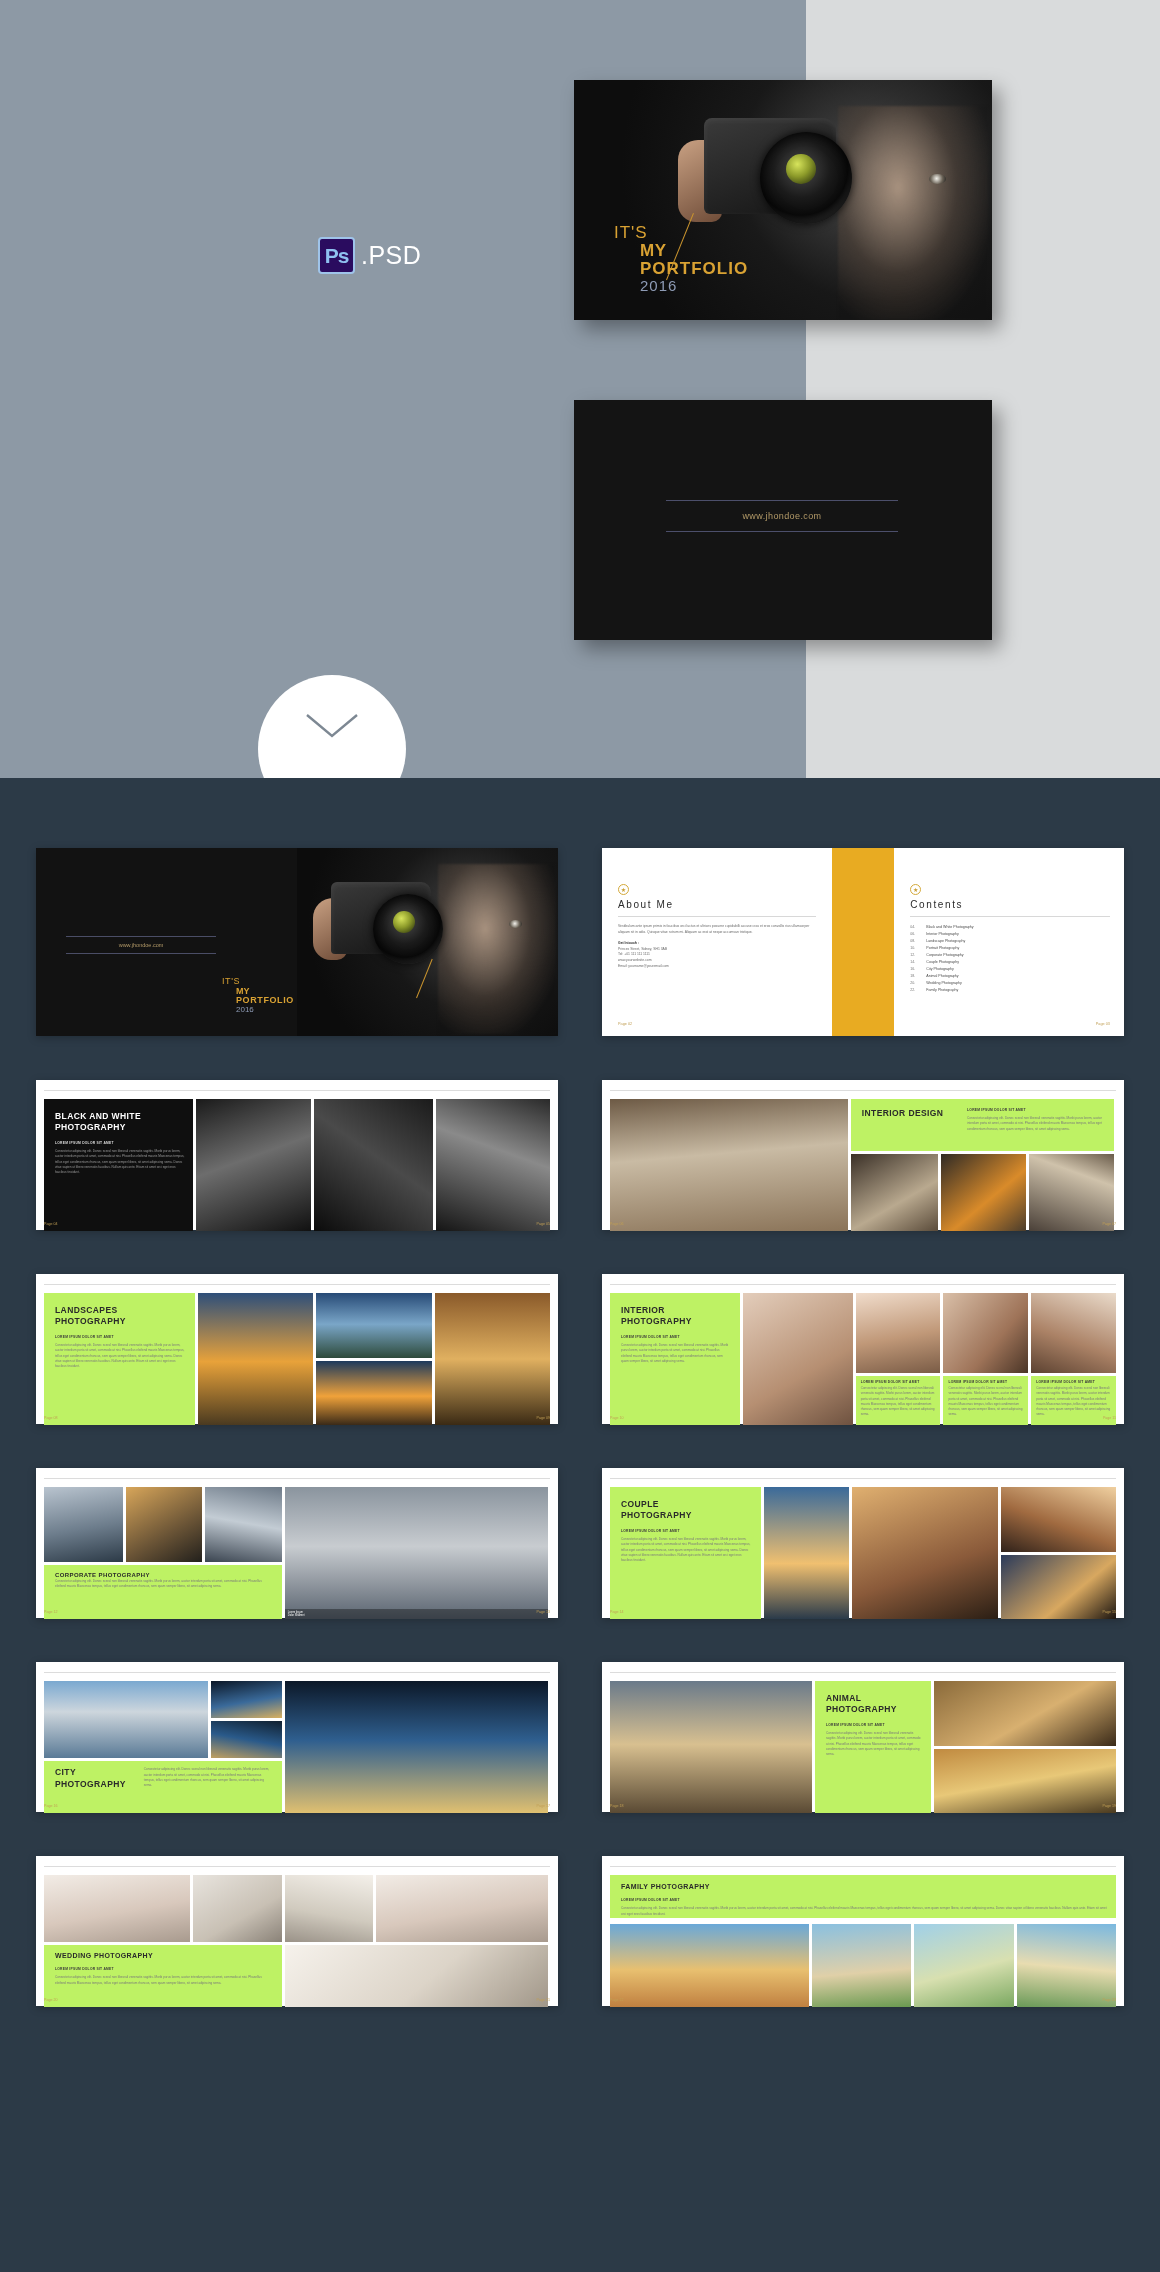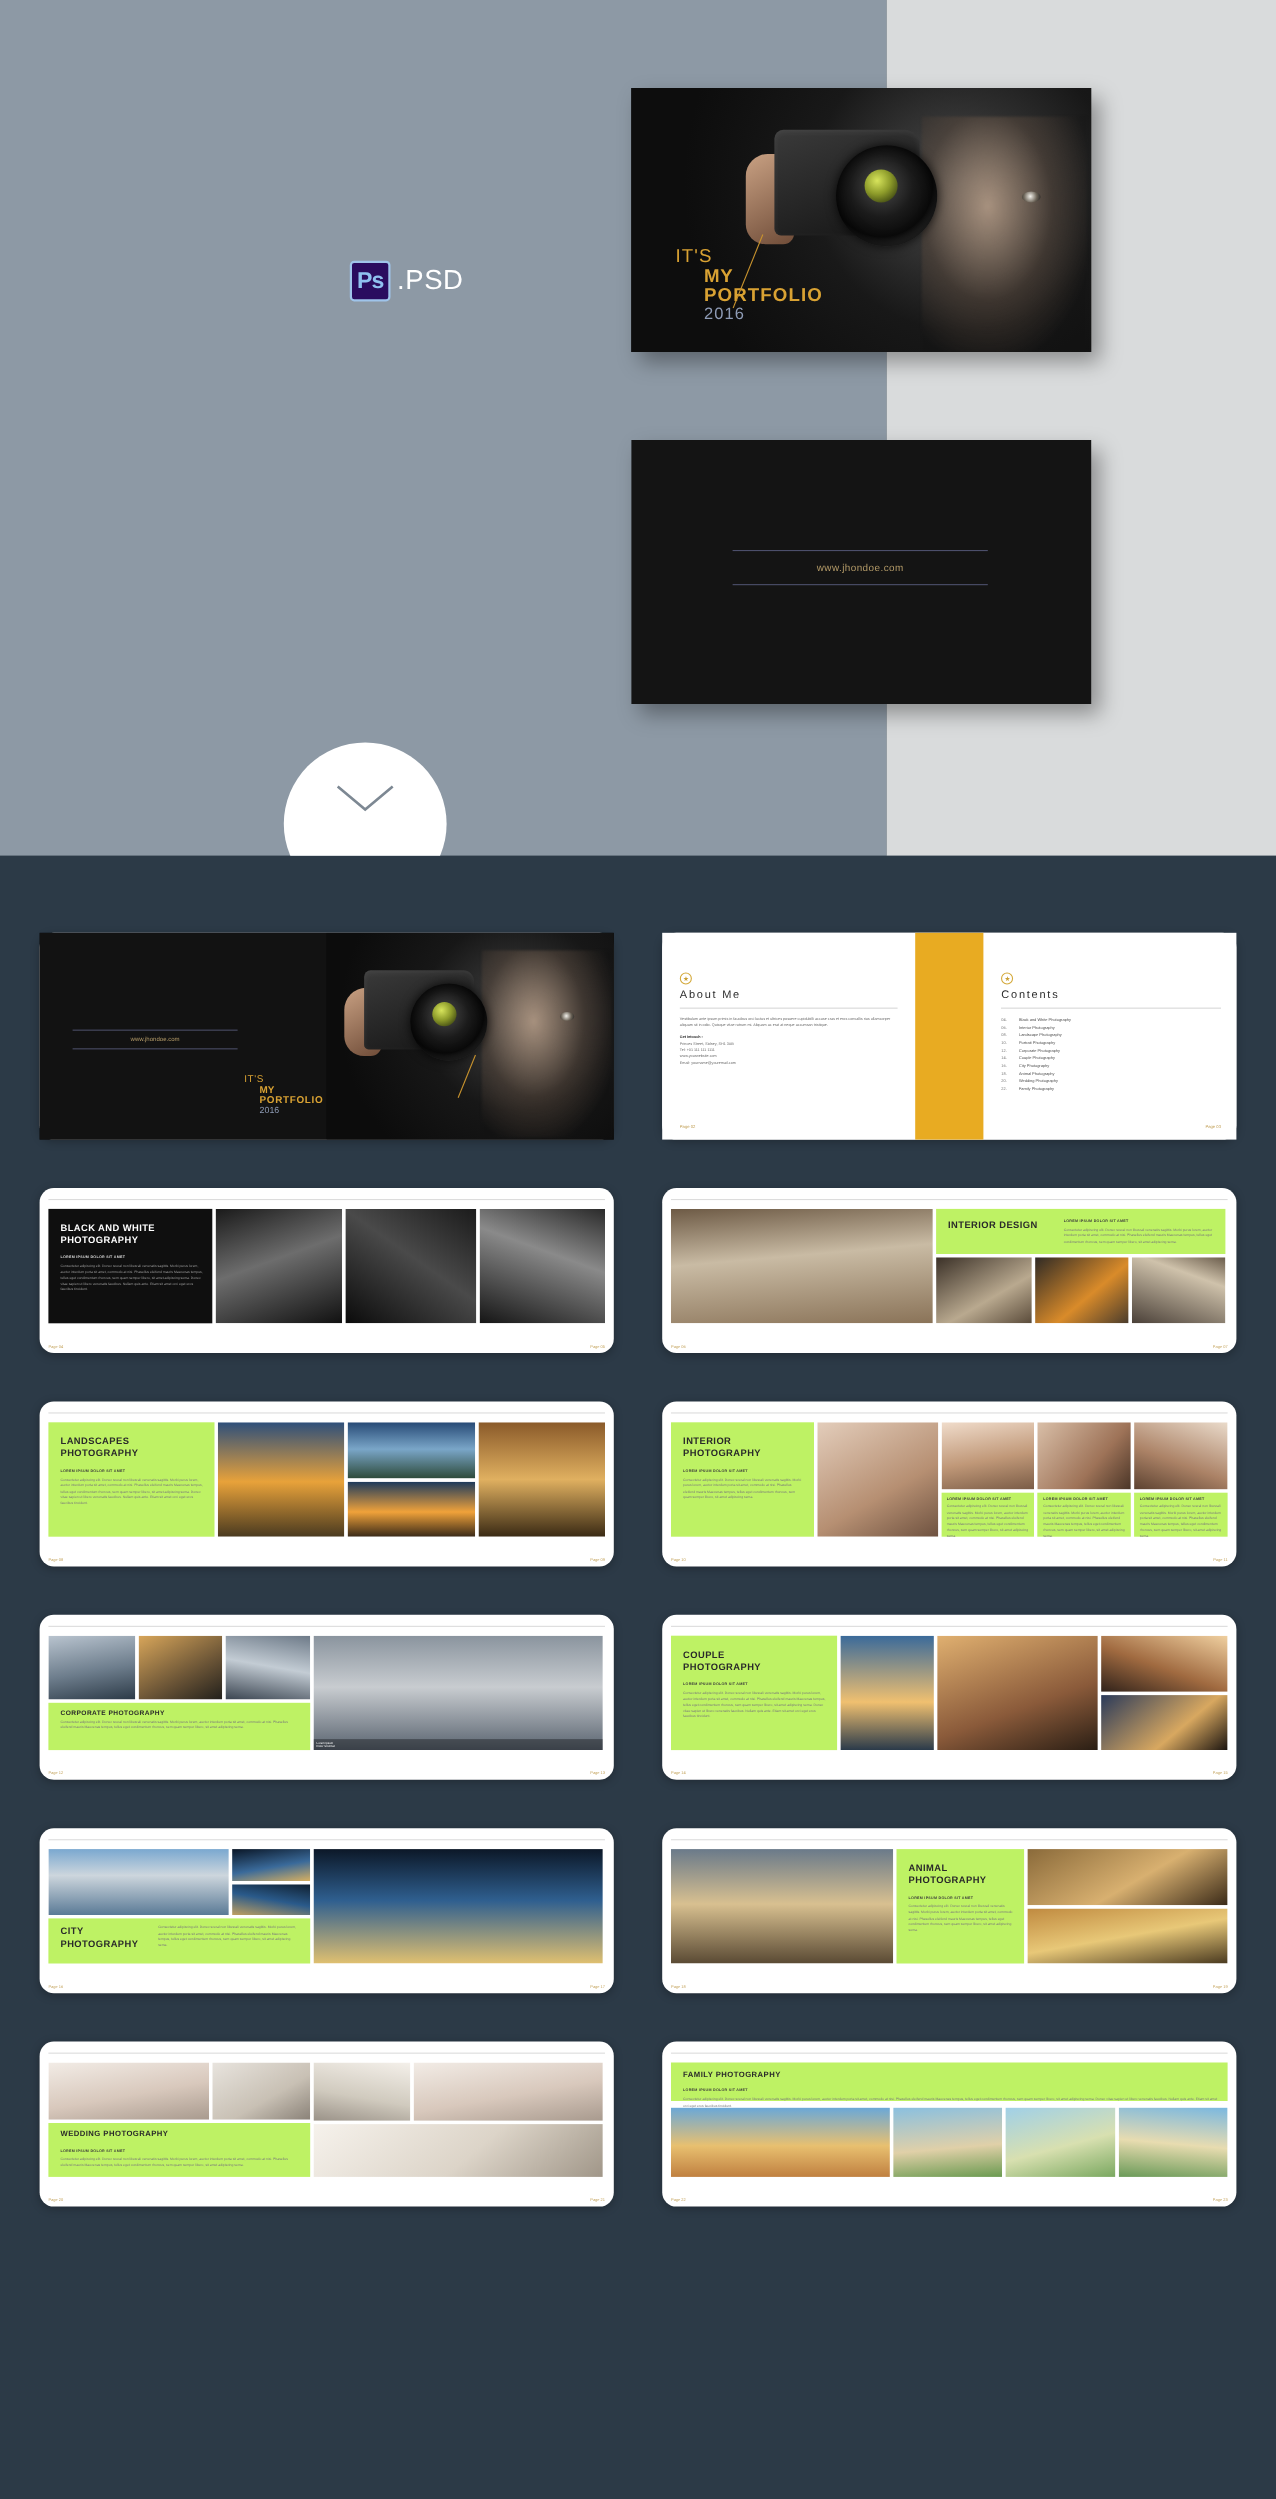--- a/index.html
+++ b/index.html
@@ -92,21 +92,21 @@
   
   .scroll-circle {
     position:absolute; left:258px; top:675px; width:148px; height:148px; border-radius:50%;
     background:#ffffff; display:flex; align-items:flex-start; justify-content:center;
   }
   .chev { margin-top:36px; width:56px; height:30px; }
 
   
   .previews { position:relative; padding: 70px 36px 60px 36px; }
   .prow { display:flex; gap: 44px; margin-bottom: 44px; }
-  .spread { flex:1; background:#ffffff; box-shadow: 0 2px 8px rgba(0,0,0,0.25); border-radius: 13px; }
+  .spread { flex:1; background:#ffffff; box-shadow: 0 2px 8px rgba(0,0,0,0.25); }
 
   
   .cover-spread { height:188px; background:#0e0e0e; position:relative; overflow:hidden; display:flex; }
   .cs-left { width:50%; position:relative; background:#121212; }
   .cs-url { position:absolute; left:30px; top:88px; width:150px; }
   .cs-url .l { height:1px; background:#4a4d66; }
   .cs-url .t { font-size:5.5px; color:#b39a68; text-align:center; padding:5px 0; }
   .cs-right { width:50%; position:relative; overflow:hidden;
     background: radial-gradient(circle at 66% 40%, rgba(130,130,130,0.5) 0%, rgba(24,24,24,0.92) 42%, #0c0c0c 78%), #0b0b0b; }
   .cs-right .cam-body{ left:34px; top:34px; width:100px; height:72px; border-radius:6px 10px 4px 4px;}
@@ -136,21 +136,21 @@
   .tiny { font-size:3.4px; line-height:1.65; color:#6a6a6a; }
   .tiny.b { font-weight:bold; color:#2b2b2b; }
   .contact-block { margin-top:6px; }
   .toc-row { display:flex; gap:6px; font-size:3.6px; color:#4a4a4a; line-height:1.95; }
   .toc-n { width:10px; color:#777; }
   .pg-foot { position:absolute; bottom:10px; font-size:3.8px; color:#c19f55; }
   .pg-l { left:16px; } .pg-r { right:14px; }
 
   
   .c-spread { height:150px; background:#ffffff; position:relative; padding:10px 8px 14px 8px; }
-  .c-inner { display:flex; height:104px; gap:3px; }
+  .c-inner { display:flex; height:132px; gap:3px; }
   .txt-panel { background:#bef264; padding:12px 9px 0 11px; position:relative; }
   .panel-title { font-size:8.5px; font-weight:bold; color:#2a2a2a; letter-spacing:0.4px; line-height:1.35;
      font-family:"Liberation Sans Narrow","Liberation Sans",sans-serif; }
   .panel-sub { font-size:3.3px; font-weight:bold; color:#3a3a3a; margin:7px 0 4px 0; letter-spacing:0.25px; }
   .panel-body { font-size:3.1px; line-height:1.72; color:#7a7a7a; }
   .txt-panel.dark { background:#0f0f0f; }
   .txt-panel.dark .panel-title { color:#ffffff; }
   .txt-panel.dark .panel-sub { color:#dcdcdc; }
   .txt-panel.dark .panel-body { color:#9a9a9a; }
   .img-cell { position:relative; overflow:hidden; background:#bbb; }

